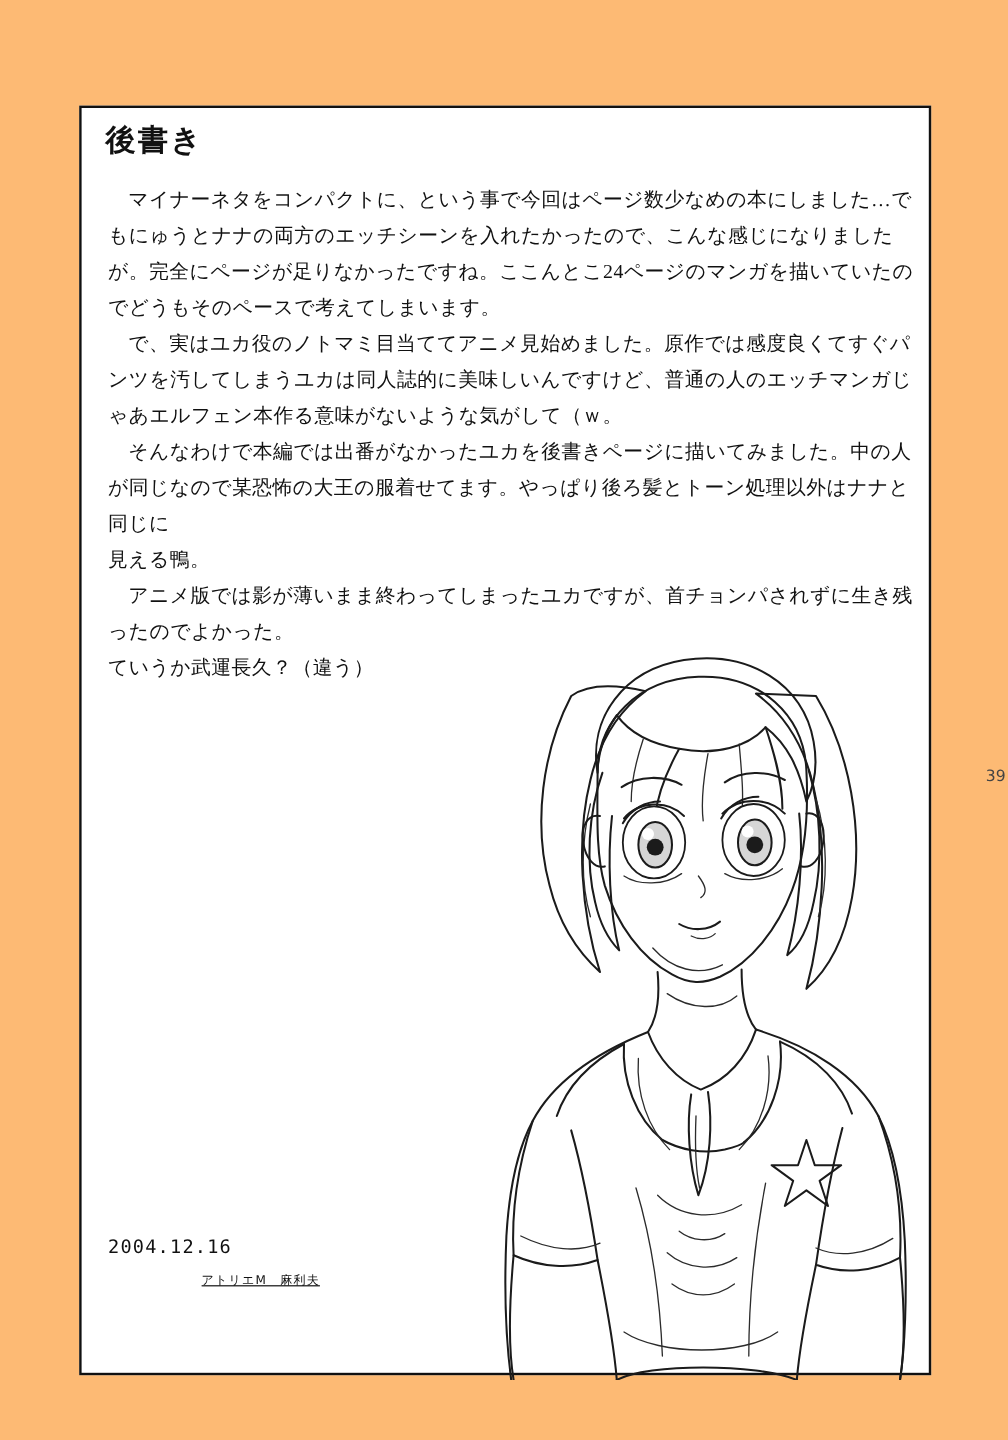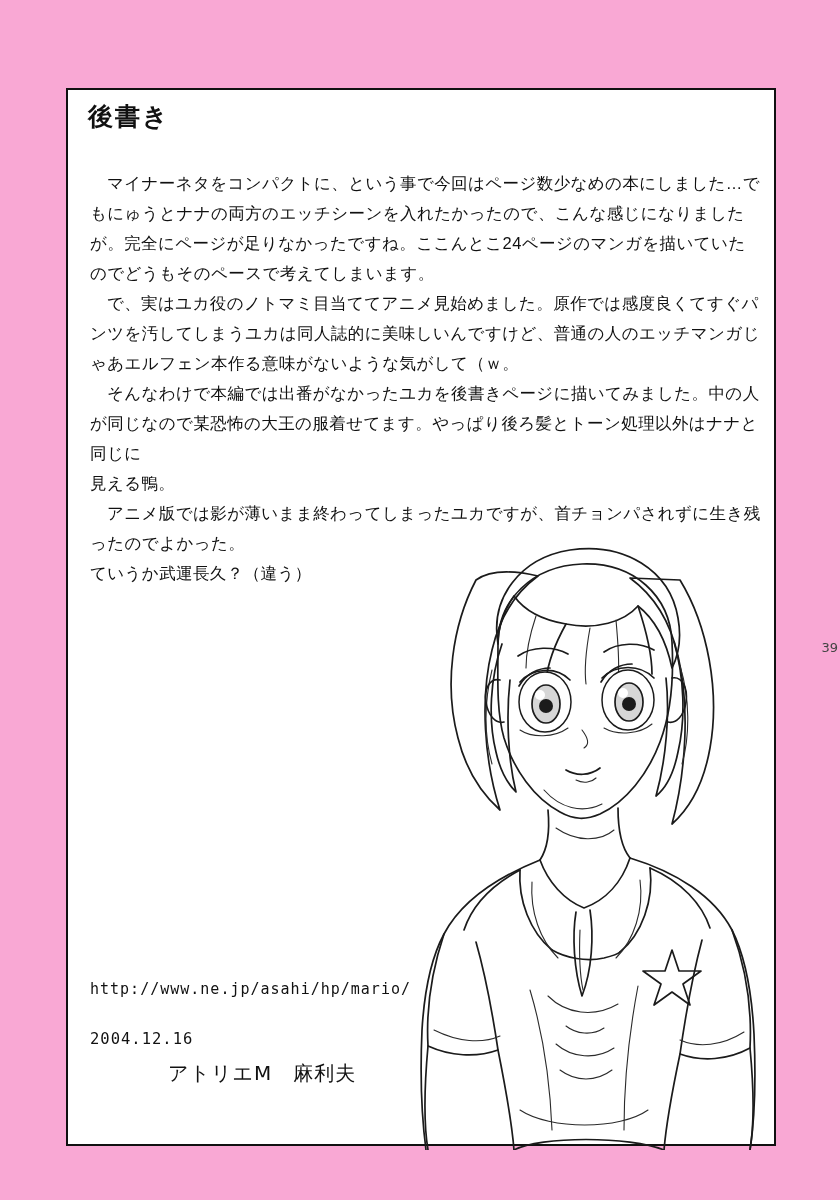--- a/index.html
+++ b/index.html
@@ -11,21 +11,21 @@
     width: 840px;
     height: 1200px;
     position: relative;
     font-family: "Liberation Sans", sans-serif;
     overflow: hidden;
   }
 
   #page {
     position: absolute;
     inset: 0;
-    background: #f9a8d4;
+    background: #fdba74;
   }
 
   
   #frame {
     position: absolute;
     left: 66px;
     top: 88px;
     width: 710px;
     height: 1058px;
     border: 2px solid #111;
@@ -41,23 +41,22 @@
     font-weight: bold;
     letter-spacing: 2px;
     color: #111;
     font-family: "DejaVu Sans", sans-serif;
   }
 
   
   .body-text {
     position: absolute;
     color: #111;
-    font-family: Liberation Sans, sans-serif;
+    font-family: Liberation Serif, serif;
     white-space: pre-wrap;
-    margin-top: 16px;
   }
 
   #para-block-top {
     left: 90px;
     top: 152px;
     width: 672px;
     font-size: 16.5px;
     line-height: 30px;
     letter-spacing: 0.4px;
   }
@@ -90,23 +89,24 @@
     letter-spacing: 1px;
     color: #111;
     text-align: center;
   }
 
   #signature-line {
     position: absolute;
     left: 168px;
     top: 1060px;
     font-family: "DejaVu Sans", sans-serif;
-    font-size: 20px;
+    font-size: 10px;
     letter-spacing: 1px;
     color: #111;
+    text-decoration: underline;
   }
 
   
   #page-number {
     position: absolute;
     right: 2px;
     top: 640px;
     font-size: 13px;
     color: #444;
     font-family: "DejaVu Sans", sans-serif;
@@ -160,21 +160,20 @@
   <div id="heading">後書き</div>
 
   <div class="body-text" id="para-block-top">　マイナーネタをコンパクトに、という事で今回はページ数少なめの本にしました…でもにゅうとナナの両方のエッチシーンを入れたかったので、こんな感じになりましたが。完全にページが足りなかったですね。ここんとこ24ページのマンガを描いていたのでどうもそのペースで考えてしまいます。
 　で、実はユカ役のノトマミ目当ててアニメ見始めました。原作では感度良くてすぐパンツを汚してしまうユカは同人誌的に美味しいんですけど、普通の人のエッチマンガじゃあエルフェン本作る意味がないような気がして（ｗ。
 　そんなわけで本編では出番がなかったユカを後書きページに描いてみました。中の人が同じなので某恐怖の大王の服着せてます。やっぱり後ろ髪とトーン処理以外はナナと同じに
 見える鴨。
 　アニメ版では影が薄いまま終わってしまったユカですが、首チョンパされずに生き残ったのでよかった。
 ていうか武運長久？（違う）</div>
 
 
-  <div id="url-line">http://www.ne.jp/asahi/hp/mario/</div>
 
   <div id="date-line">2004.12.16</div>
 
   <div id="signature-line">アトリエM　麻利夫</div>
 
   <div id="page-number">39</div>
 
   <div id="illustration">
     <svg viewBox="0 0 400 720" xmlns="http://www.w3.org/2000/svg">
 

